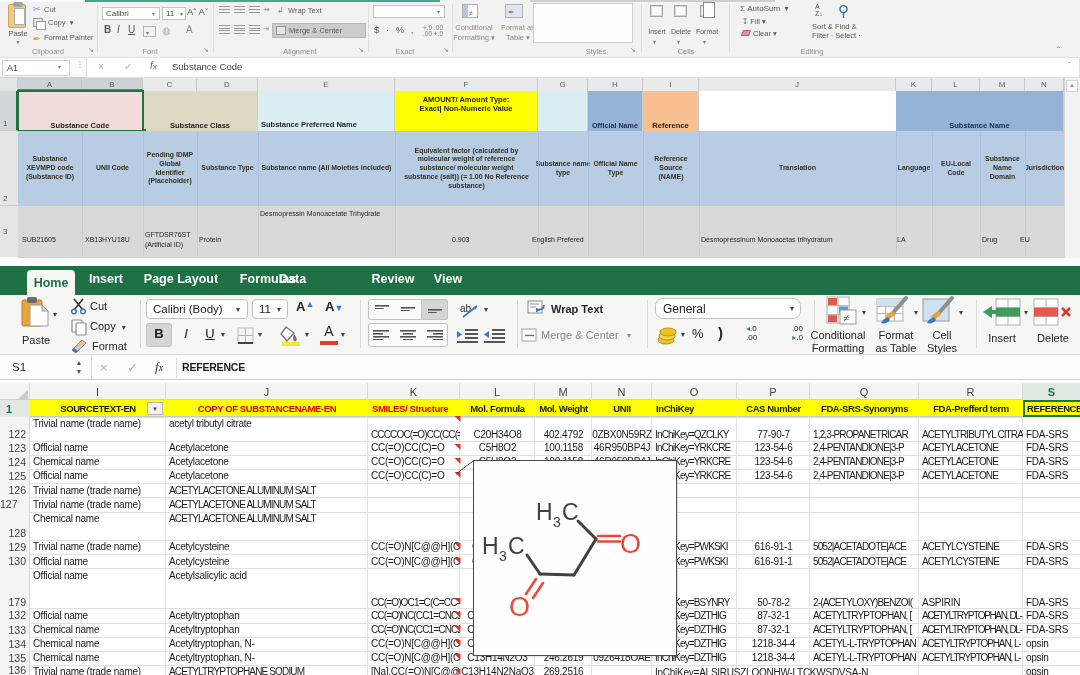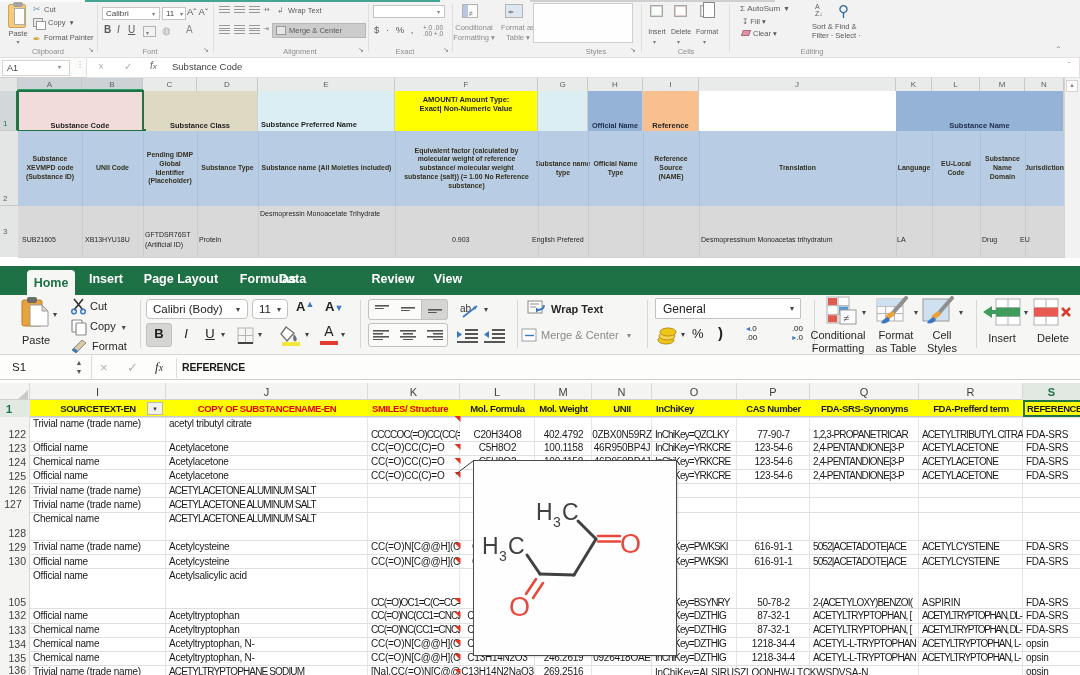--- a/index.html
+++ b/index.html
@@ -424,21 +424,21 @@
 <path d="M10 10 l4 -2.5 0 5 z" fill="#3b78c3" transform="rotate(180 11.5 10)"></path>
 </svg>
 <div style="left:551px;top:303px;width:60px;height:12px;color:#262626;font-size:11px;font-weight:bold;">Wrap Text</div>
 <svg style="position:absolute;left:521px;top:328px;" width="17" height="15" viewBox="0 0 17 15">
 <rect x="1" y="1" width="14" height="12" fill="#fff" stroke="#a0a0a0"></rect>
 <path d="M4 7.5 h9" stroke="#3b78c3" stroke-width="1.4"></path>
 </svg>
 <div style="left:541px;top:329px;width:86px;height:12px;color:#8a8a88;font-size:11px;">Merge &amp; Center</div>
 <div style="left:627px;top:331px;width:8px;height:8px;color:#8a8a88;font-size:8px;">▾</div>
 <div style="left:647px;top:300px;width:1px;height:48px;background:#d8d7d5;"></div>
-<div style="left:655px;top:298px;width:146px;height:21px;background:#fff;border:1px solid #c3c2c0;border-radius:1px;font-size:12px;color:#222;padding:3px 7px;">General</div>
+<div style="left:655px;top:298px;width:146px;height:21px;background:#fff;border:1px solid #c3c2c0;border-radius:8px;font-size:12px;color:#222;padding:3px 7px;">General</div>
 <div style="left:790px;top:304px;width:8px;height:8px;color:#444;font-size:8px;">▾</div>
 <svg style="position:absolute;left:656px;top:324px;" width="24" height="22" viewBox="0 0 24 22">
 <ellipse cx="10" cy="16" rx="8" ry="4" fill="#f0c419" stroke="#b8901a"></ellipse>
 <ellipse cx="11" cy="12" rx="8" ry="4" fill="#f7d44c" stroke="#b8901a"></ellipse>
 <ellipse cx="12" cy="8" rx="8" ry="4" fill="#f0c419" stroke="#b8901a"></ellipse>
 </svg>
 <div style="left:681px;top:330px;width:8px;height:8px;color:#444;font-size:8px;">▾</div>
 <div style="left:692px;top:326px;width:20px;height:16px;font-size:13px;color:#222;">%</div>
 <div style="left:718px;top:324px;width:14px;height:18px;font-size:15px;font-weight:bold;color:#222;">)</div>
 <div style="left:746px;top:324px;width:28px;height:20px;font-size:8px;color:#222;line-height:9px;"><span style="position:static;color:#3b78c3">◂</span>.0<br>.00</div>
@@ -754,21 +754,21 @@
   </div>
 <div style="left:0px;top:483.1px;width:29px;height:14.199999999999989px;color:#3f3f3f;font-size:10.5px;display:flex;align-items:center;justify-content:flex-end;">
     <span style="position:static;padding-right:3px;">126</span>
   </div>
 <div style="left:30px;top:483.6px;width:136px;height:13.199999999999989px;font-size:10px;letter-spacing:-0.25px;color:#1a1a1a;overflow:hidden;display:flex;align-items:center;justify-content:flex-start;padding:0 1px 0 3px;">
     <span style="position:static;white-space:nowrap;">Trivial name (trade name)</span>
   </div>
 <div style="left:166px;top:483.6px;width:202px;height:13.199999999999989px;font-size:10px;letter-spacing:-0.25px;color:#1a1a1a;letter-spacing:-0.85px;overflow:hidden;display:flex;align-items:center;justify-content:flex-start;padding:0 1px 0 3px;">
     <span style="position:static;white-space:nowrap;">ACETYLACETONE ALUMINUM SALT</span>
   </div>
-<div style="left:0px;top:497.3px;width:29px;height:14.199999999999989px;color:#3f3f3f;font-size:10.5px;display:flex;align-items:center;justify-content:center;">
+<div style="left:0px;top:497.3px;width:29px;height:14.199999999999989px;color:#3f3f3f;font-size:10.5px;display:flex;align-items:center;justify-content:flex-start;">
     <span style="position:static;padding-right:3px;">127</span>
   </div>
 <div style="left:30px;top:497.8px;width:136px;height:13.199999999999989px;font-size:10px;letter-spacing:-0.25px;color:#1a1a1a;overflow:hidden;display:flex;align-items:center;justify-content:flex-start;padding:0 1px 0 3px;">
     <span style="position:static;white-space:nowrap;">Trivial name (trade name)</span>
   </div>
 <div style="left:166px;top:497.8px;width:202px;height:13.199999999999989px;font-size:10px;letter-spacing:-0.25px;color:#1a1a1a;letter-spacing:-0.85px;overflow:hidden;display:flex;align-items:center;justify-content:flex-start;padding:0 1px 0 3px;">
     <span style="position:static;white-space:nowrap;">ACETYLACETONE ALUMINUM SALT</span>
   </div>
 <div style="left:30px;top:512.0px;width:136px;height:13.200000000000045px;font-size:10px;letter-spacing:-0.25px;color:#1a1a1a;overflow:hidden;display:flex;align-items:center;justify-content:flex-start;padding:0 1px 0 3px;">
     <span style="position:static;white-space:nowrap;">Chemical name</span>
@@ -851,21 +851,21 @@
 <div style="left:1023px;top:554.6px;width:58px;height:13.199999999999932px;font-size:10px;letter-spacing:-0.25px;color:#1a1a1a;overflow:hidden;display:flex;align-items:center;justify-content:flex-start;padding:0 1px 0 3px;">
     <span style="position:static;white-space:nowrap;">FDA-SRS</span>
   </div>
 <div style="left:30px;top:568.8px;width:136px;height:13.200000000000045px;font-size:10px;letter-spacing:-0.25px;color:#1a1a1a;overflow:hidden;display:flex;align-items:center;justify-content:flex-start;padding:0 1px 0 3px;">
     <span style="position:static;white-space:nowrap;">Official name</span>
   </div>
 <div style="left:166px;top:568.8px;width:202px;height:13.200000000000045px;font-size:10px;letter-spacing:-0.25px;color:#1a1a1a;overflow:hidden;display:flex;align-items:center;justify-content:flex-start;padding:0 1px 0 3px;">
     <span style="position:static;white-space:nowrap;">Acetylsalicylic acid</span>
   </div>
 <div style="left:0px;top:596.7px;width:29px;height:11.599999999999909px;color:#3f3f3f;font-size:10.5px;display:flex;align-items:center;justify-content:flex-end;">
-    <span style="position:static;padding-right:3px;">105</span>
+    <span style="position:static;padding-right:3px;">179</span>
   </div>
 <div style="left:368px;top:597.2px;width:92px;height:10.599999999999909px;font-size:10px;letter-spacing:-0.25px;color:#1a1a1a;letter-spacing:-0.85px;overflow:hidden;display:flex;align-items:center;justify-content:flex-start;padding:0 1px 0 3px;">
     <span style="position:static;white-space:nowrap;">CC(=O)OC1=C(C=CC=C</span>
   </div>
 <div style="left:460px;top:597.2px;width:75px;height:10.599999999999909px;font-size:10px;letter-spacing:-0.25px;color:#1a1a1a;overflow:hidden;display:flex;align-items:center;justify-content:center;padding:0;">
     <span style="position:static;white-space:nowrap;">C9H8O4</span>
   </div>
 <div style="left:535px;top:597.2px;width:57px;height:10.599999999999909px;font-size:10px;letter-spacing:-0.25px;color:#1a1a1a;overflow:hidden;display:flex;align-items:center;justify-content:center;padding:0;">
     <span style="position:static;white-space:nowrap;">180.1574</span>
   </div>

